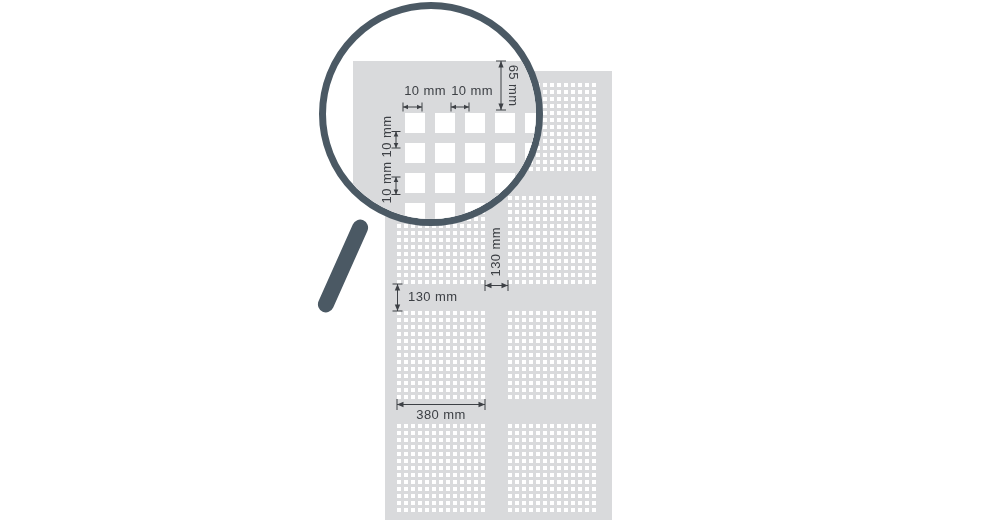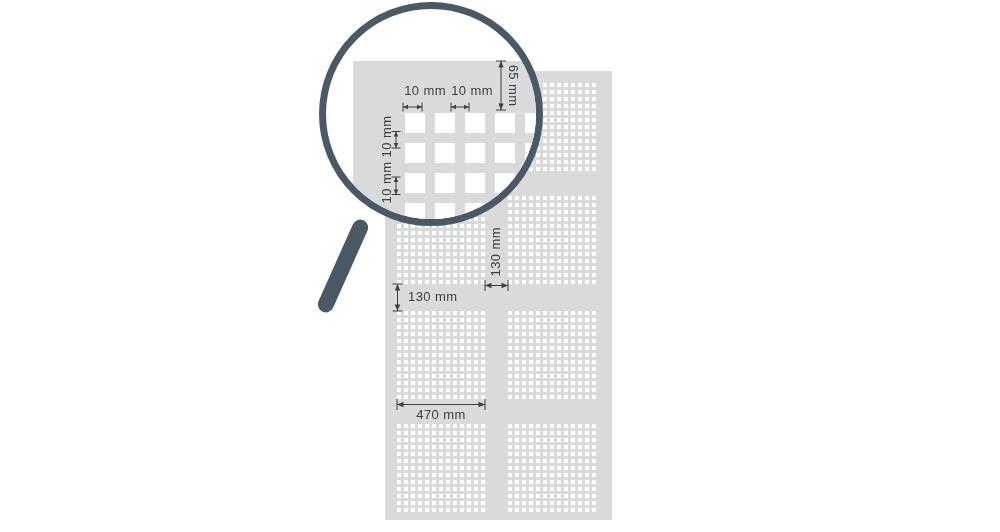--- a/index.html
+++ b/index.html
@@ -76,21 +76,21 @@
 
     <line x1="397" y1="404.5" x2="485" y2="404.5"></line>
     <line x1="397" y1="399" x2="397" y2="410"></line>
     <line x1="485" y1="399" x2="485" y2="410"></line>
     <polygon points="397,404.5 403.5,401.8 403.5,407.2"></polygon>
     <polygon points="485,404.5 478.5,401.8 478.5,407.2"></polygon>
   </svg>
 
   <div class="dim-label" style="left:408px;top:289px">130 mm</div>
   <div class="dim-label rot-ccw center" style="left:471px;top:245px;width:48px">130 mm</div>
-  <div class="dim-label center" style="left:404px;top:407px;width:74px">470 mm</div>
+  <div class="dim-label center" style="left:404px;top:407px;width:74px">380 mm</div>
 
   <div class="handle"></div>
 
   <div class="lens">
     <div class="mag-panel"></div>
     <div class="mag-holes"></div>
 
     <svg class="mag-dims" viewBox="0 0 210 210">
 
       <line x1="77" y1="98" x2="96" y2="98"></line>

